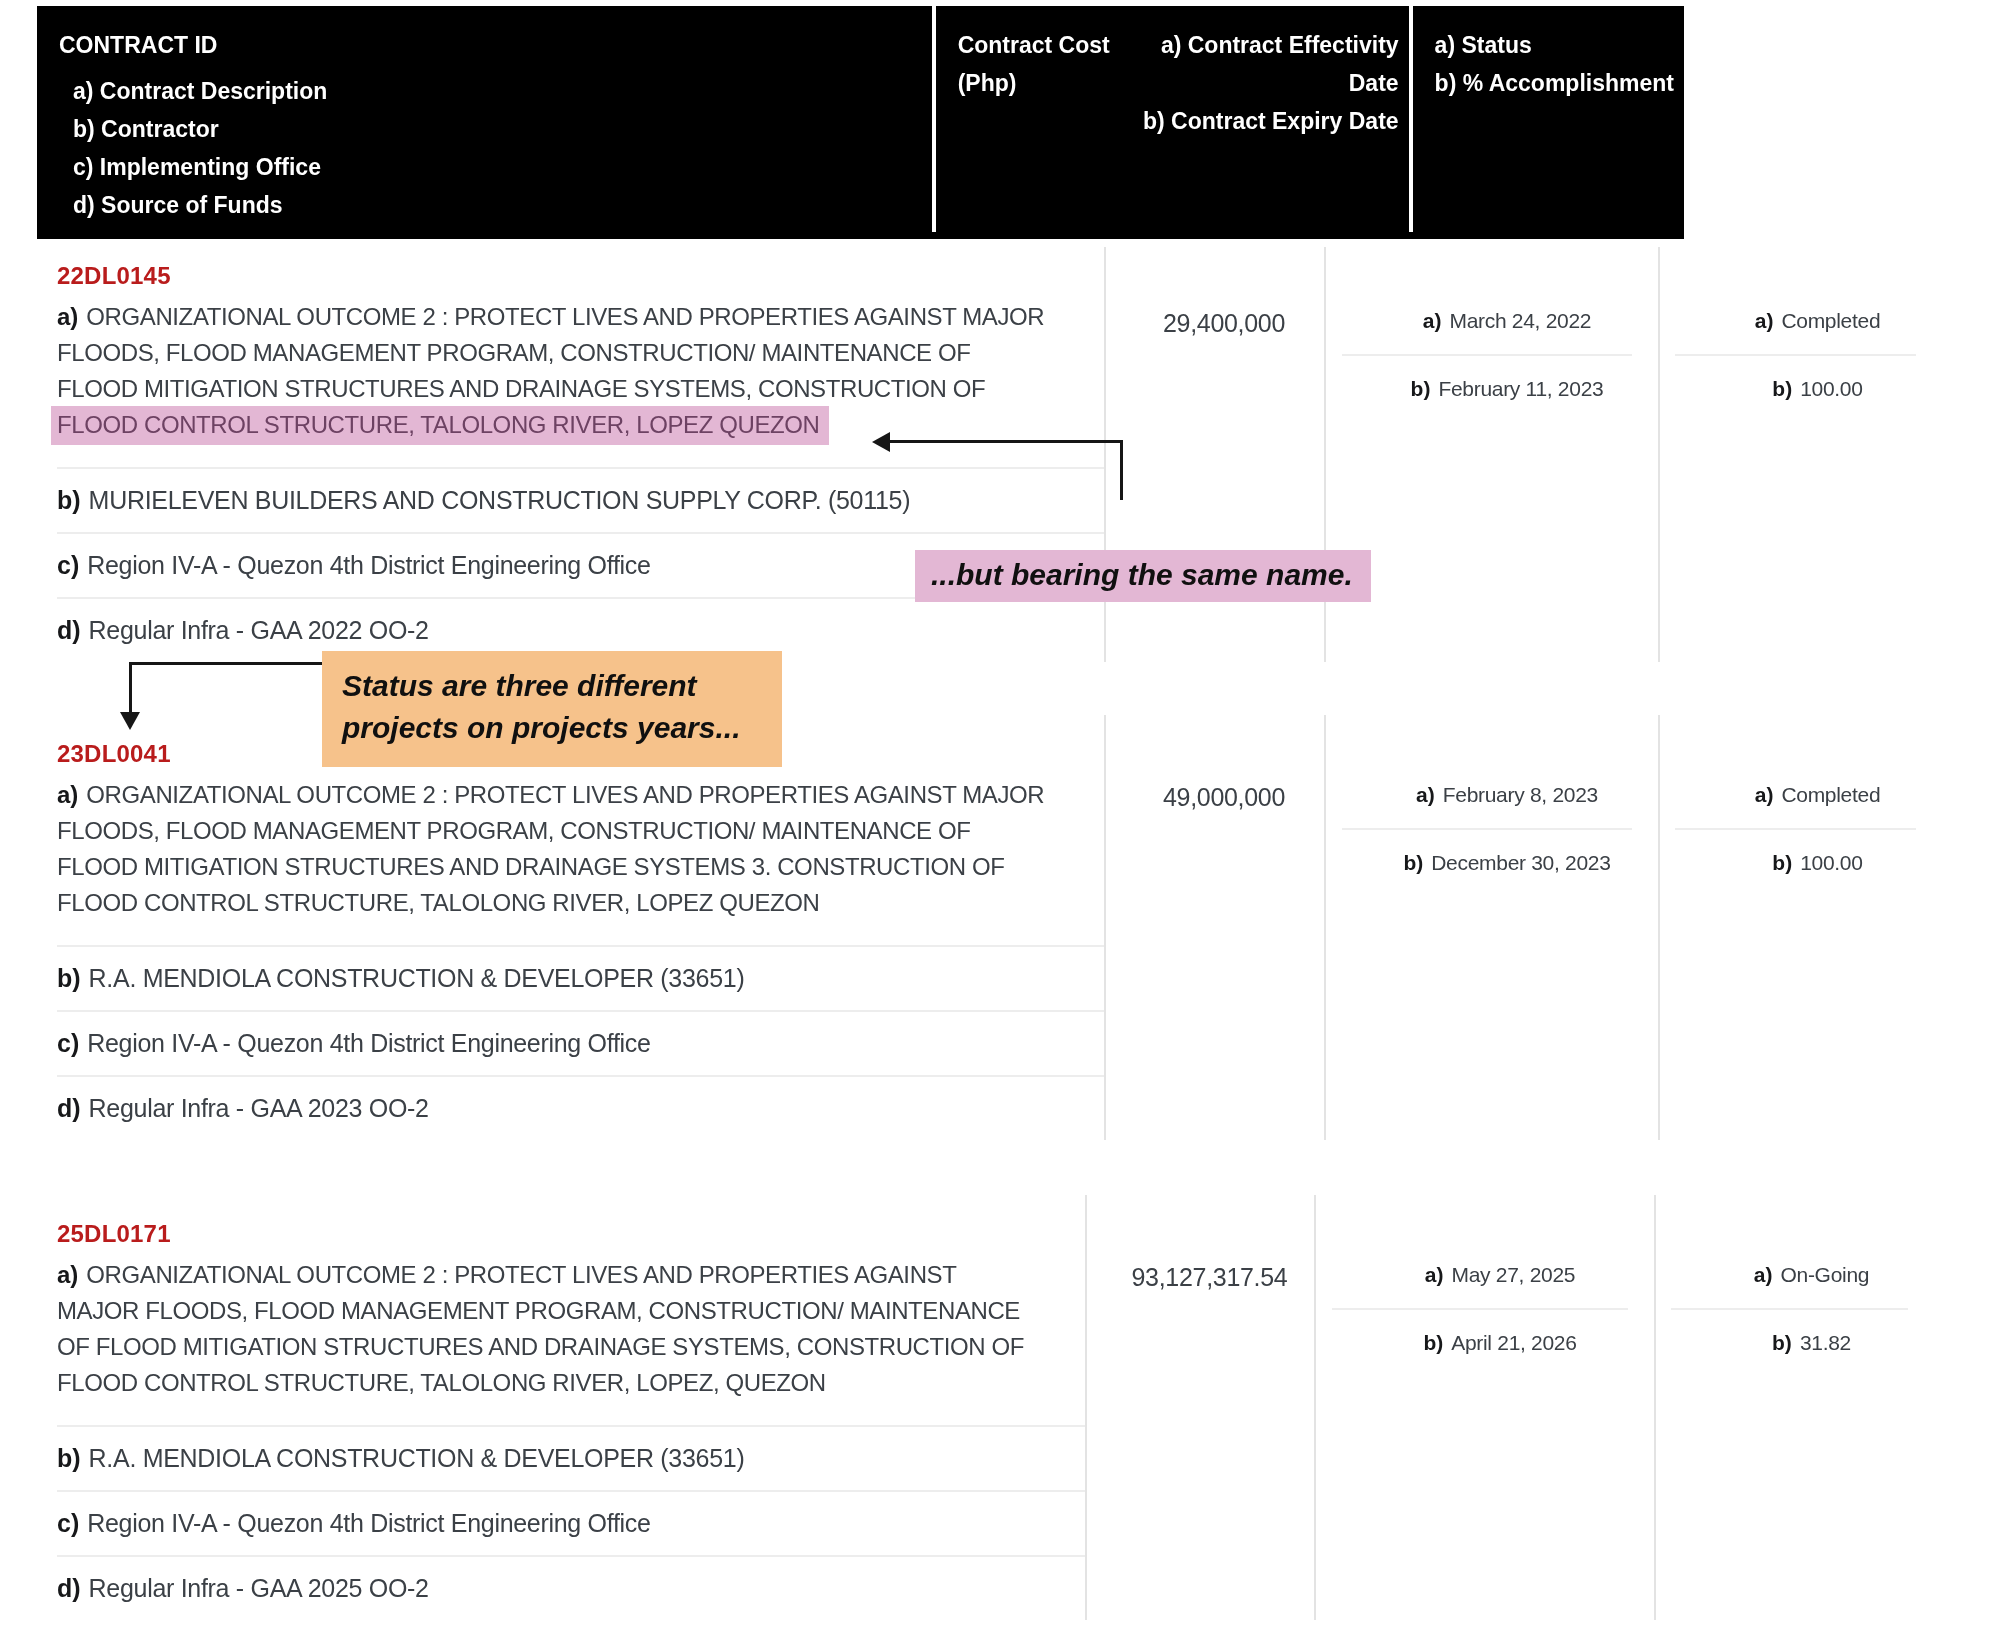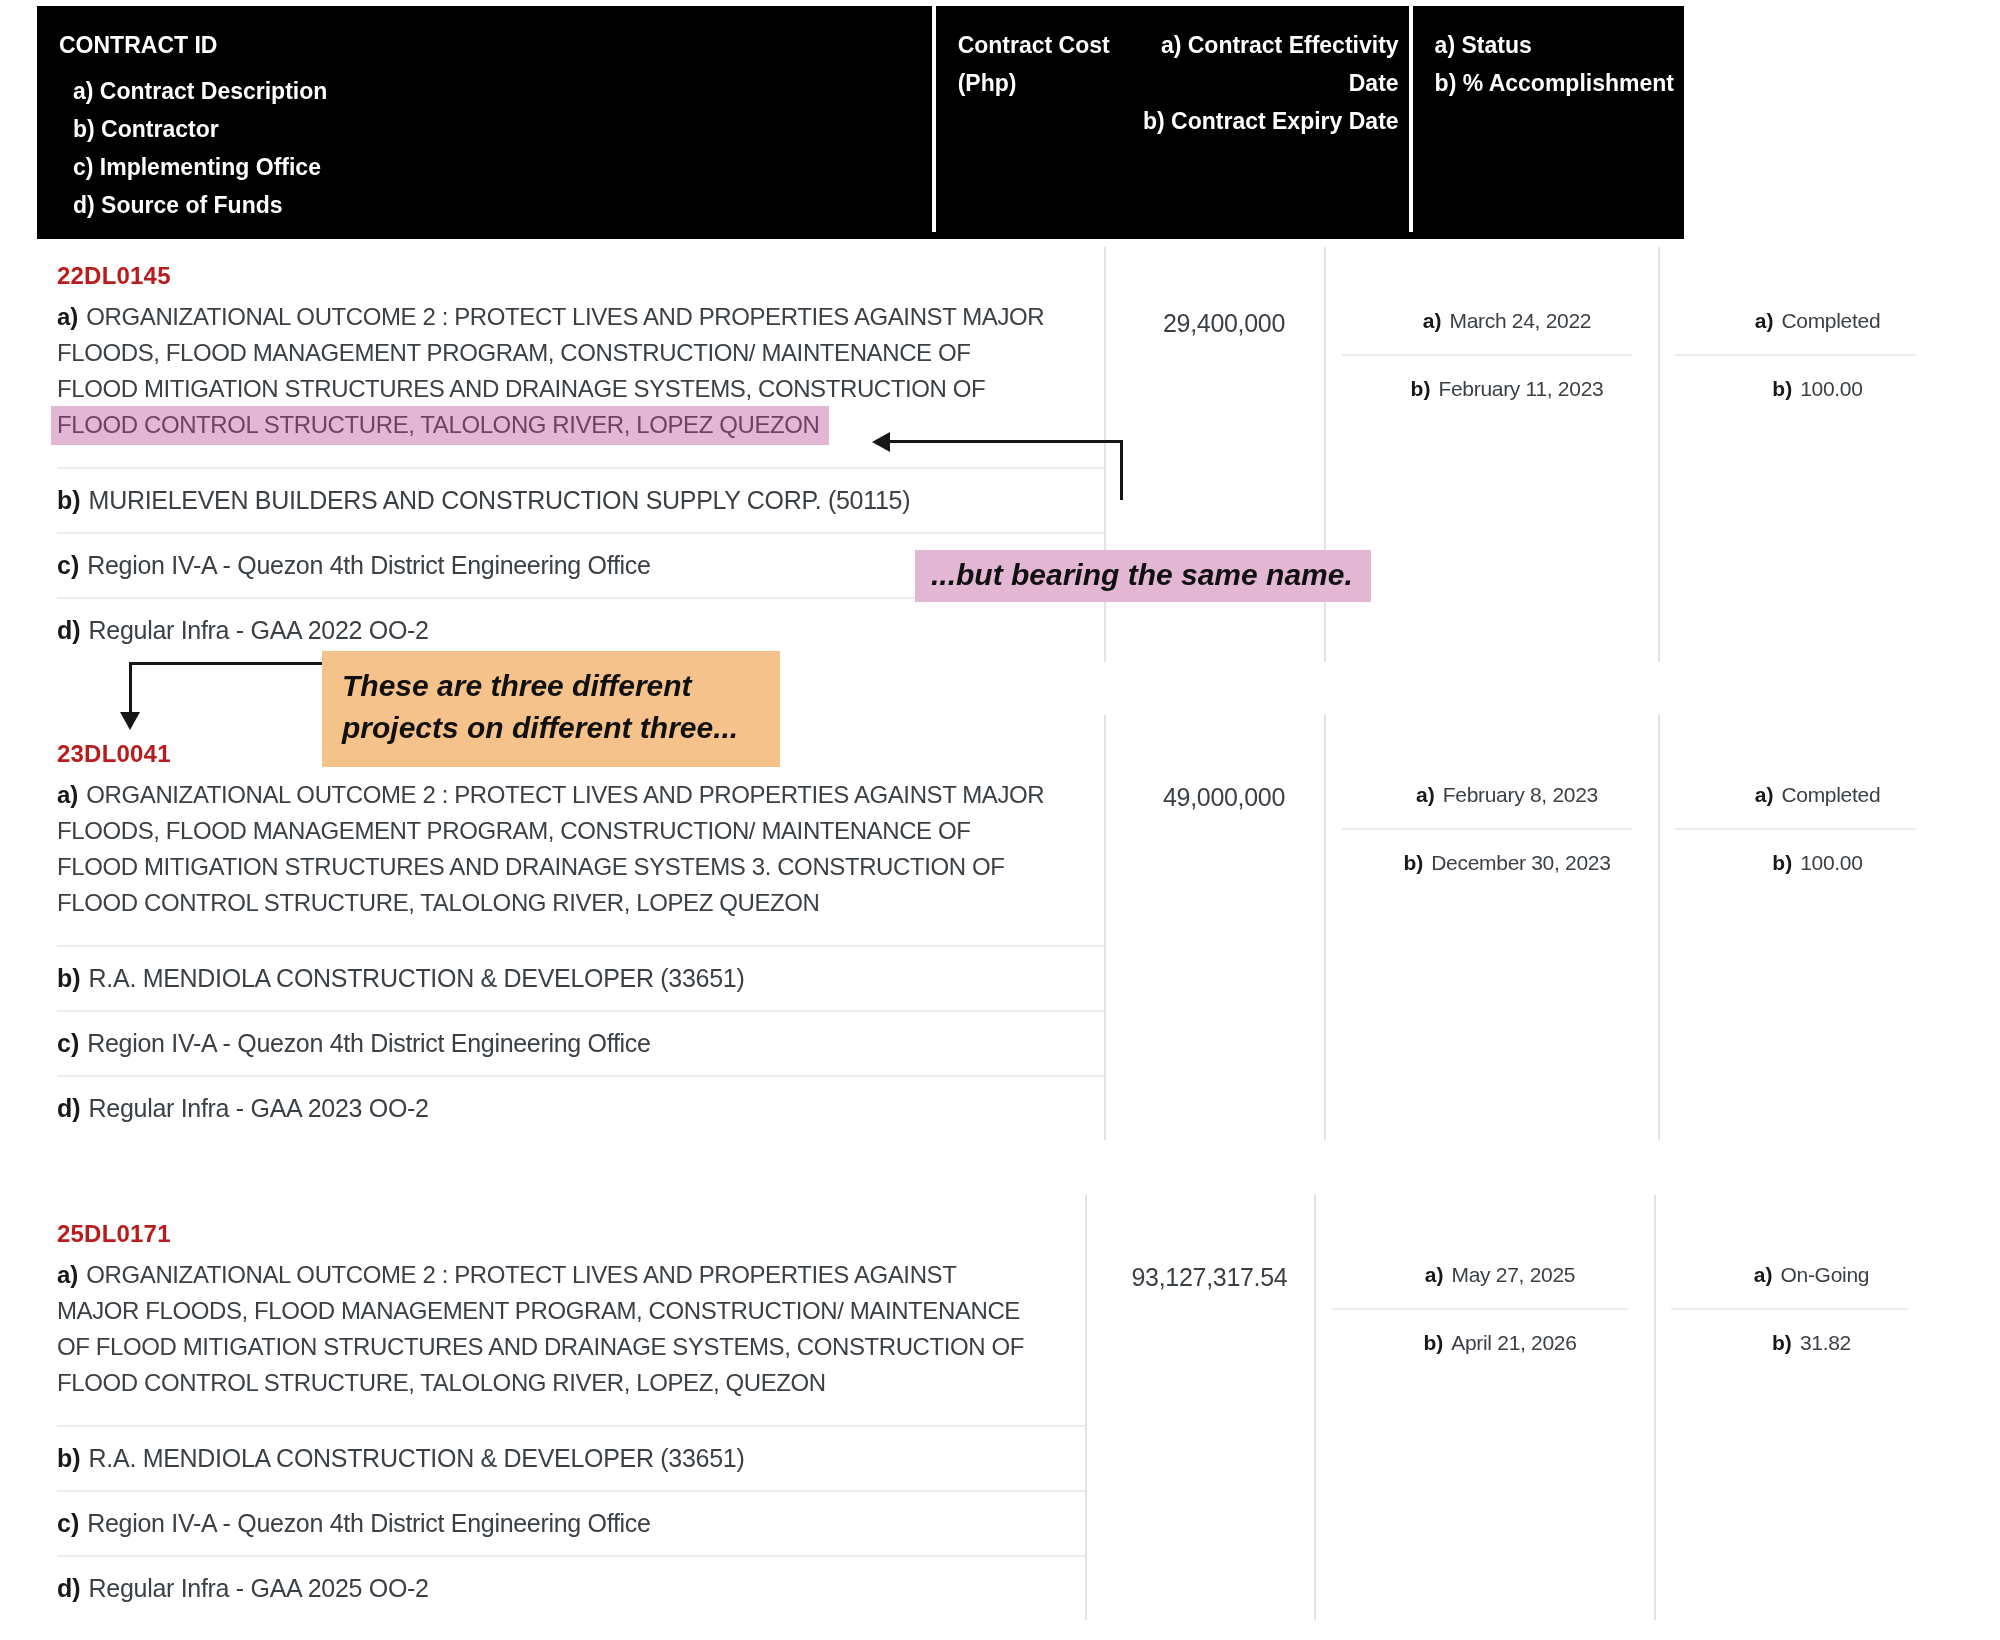--- a/index.html
+++ b/index.html
@@ -183,17 +183,17 @@
   <div class="arrow-line a-vert"></div>
   <div class="arrow-line a-head"></div>
 
   <div class="note note-pink">...but bearing the same name.</div>
 
   <div class="arrow-line b-horiz"></div>
   <div class="arrow-line b-vert"></div>
   <div class="arrow-line b-head"></div>
 
   <div class="note note-orange">
-    <div>These are three different</div>
-    <div>projects on different three...</div>
+    <div>Status are three different</div>
+    <div>projects on projects years...</div>
   </div>
 
 </div>
 
 </body></html>

